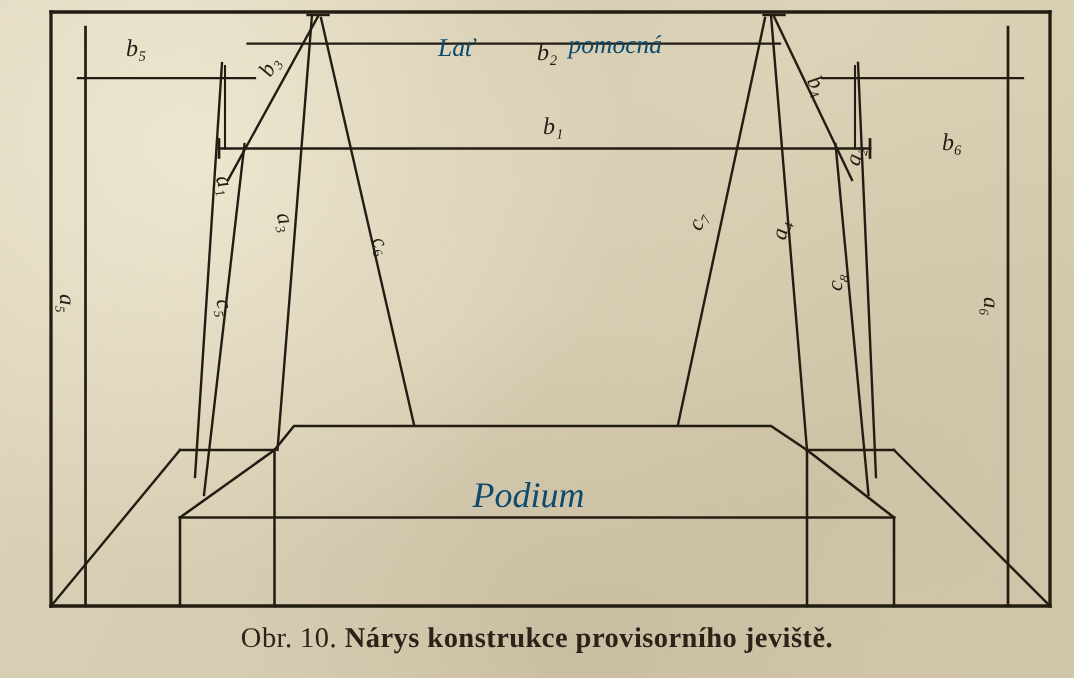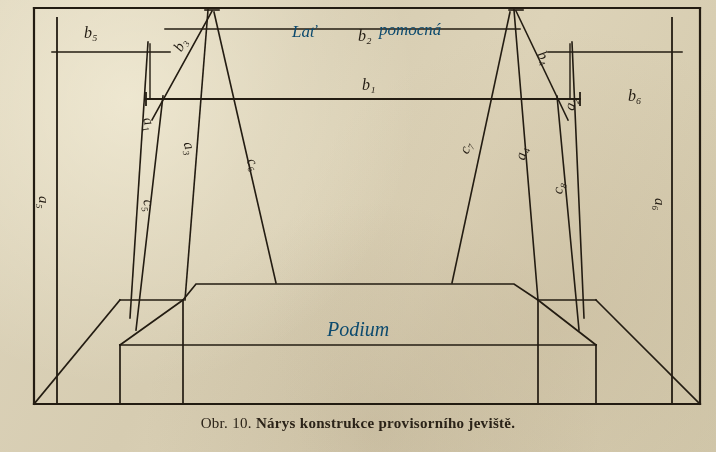--- a/index.html
+++ b/index.html
@@ -22,21 +22,21 @@
   #figure{
     position:absolute;left:0;top:0;width:716px;height:452px;
   }
   svg{display:block;}
   .cap{
     position:absolute;
     left:0;right:0;
     top:415px;
     text-align:center;
     color:#2b2318;
-    font-size:15px;
+    font-size:19px;
     letter-spacing:0.3px;
   }
   .cap .lead{font-weight:400;}
   .cap .bold{font-weight:700;}
   .lbl{
     position:absolute;
     color:#241d14;
     font-style:italic;
     font-size:16px;
     white-space:nowrap;
@@ -152,21 +152,21 @@
       <g stroke-width="1.3">
         <path d="M183 404 L538 404"></path>
       </g>
 
     </g>
   </svg>
 </div>
 
 <div class="word" style="left:292px;top:22px;">Lať</div>
 <div class="word" style="left:379px;top:20px;">pomocná</div>
-<div class="word" style="left:327px;top:318px;font-size:20px;">Podium</div>
+<div class="word" style="left:315px;top:318px;font-size:24px;">Podium</div>
 
 <div class="lbl" style="left:84px;top:24px;">b₅</div>
 <div class="lbl" style="left:358px;top:27px;">b₂</div>
 <div class="lbl" style="left:628px;top:47px;margin-top:40px;">b₆</div>
 <div class="lbl" style="left:362px;top:76px;font-style:italic;">b₁</div>
 <div class="lbl sm" style="left:170px;top:46px;transform:rotate(-60deg);">b₃</div>
 <div class="lbl sm" style="left:548px;top:48px;transform:rotate(60deg);">b₄</div>
 <div class="lbl sm" style="left:155px;top:115px;transform:rotate(72deg);">a₁</div>
 <div class="lbl sm" style="left:196px;top:140px;transform:rotate(75deg);">a₃</div>
 <div class="lbl sm" style="left:258px;top:155px;transform:rotate(62deg);">c₆</div>

